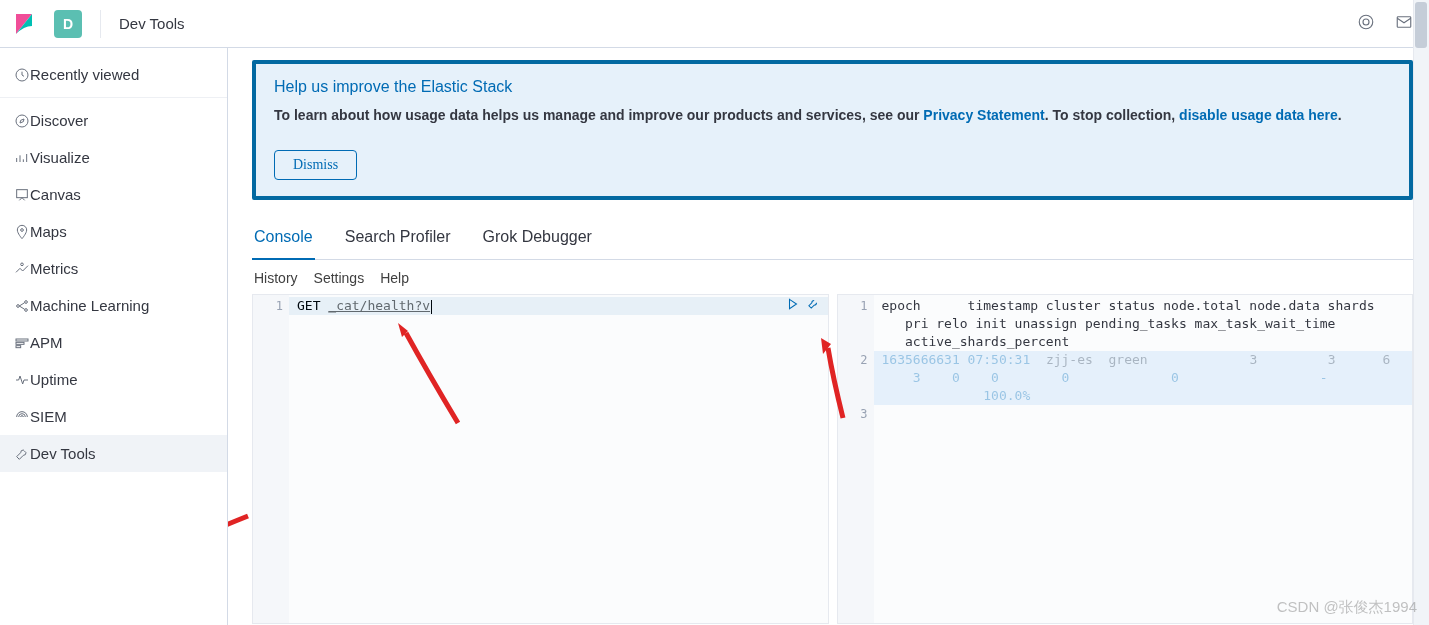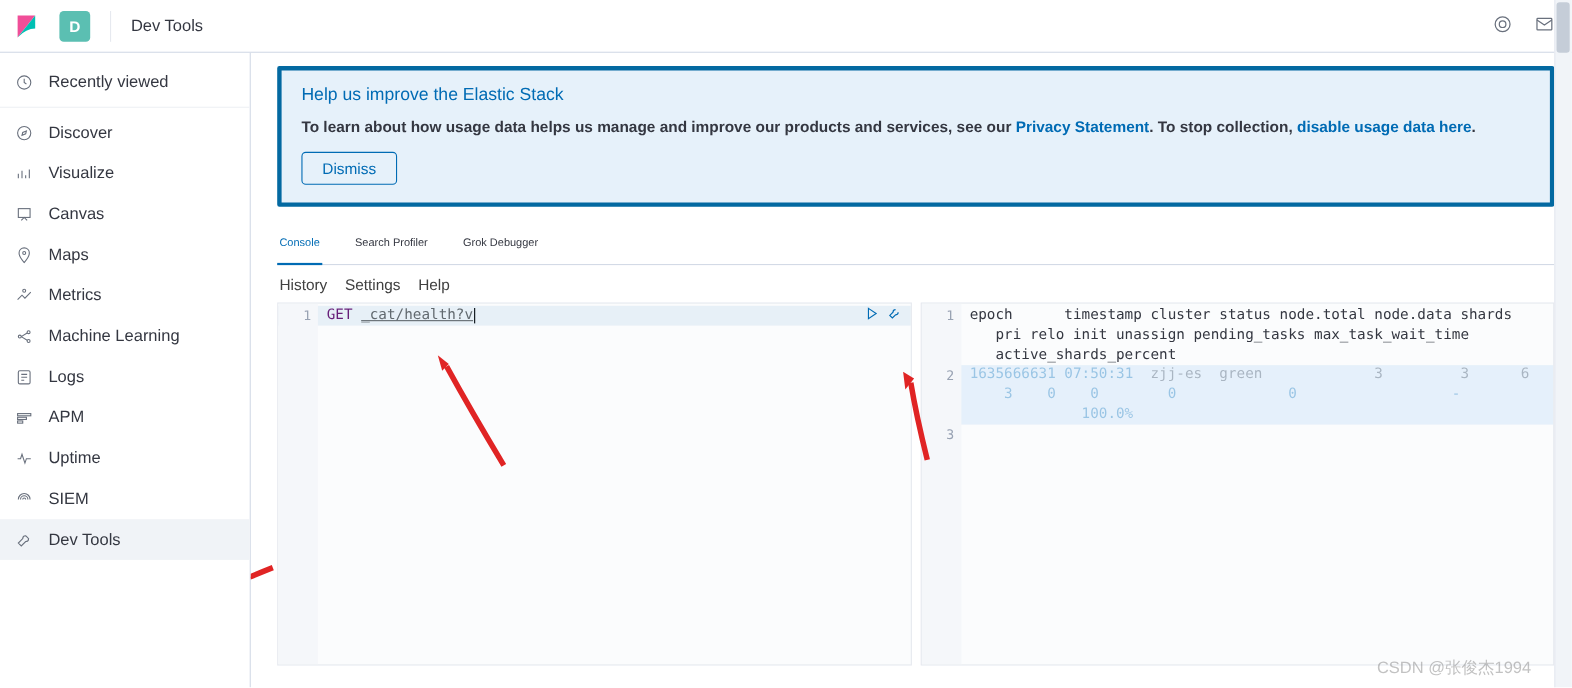--- a/index.html
+++ b/index.html
@@ -11,69 +11,69 @@
 .logo-box { width: 24px; height: 24px; position: relative; }
 .logo-box svg { width: 24px; height: 24px; }
 .space-badge { width: 28px; height: 28px; background: #5bbfb2; color: #fff; border-radius: 4px; display: flex; align-items: center; justify-content: center; font-weight: 600; font-size: 14px; }
 .breadcrumb-title { font-size: 15px; color: #343741; }
 .top-header-right { display: flex; align-items: center; gap: 20px; color: #69707d; padding-right: 4px;}
 .hdr-icon { width: 18px; height: 18px; stroke:#69707d; stroke-width:1.5; fill:none; }
 
 
 .shell { display: flex; height: calc(625px - 48px); }
 .sidebar { width: 228px; border-right: 1px solid #d3dae6; padding-top: 8px; overflow-y:auto;}
-.nav-item { display: flex; align-items: center; gap: 14px; padding: 10px 14px; color: #343741; font-size: 15px; cursor: pointer; }
+.nav-item { display: flex; align-items: center; gap: 0; padding: 10px 14px; color: #343741; font-size: 15px; cursor: pointer; }
 .nav-item.selected { background: #f0f3f7; }
 .nav-icon { width: 16px; height: 16px; color:#69707d; flex-shrink:0; stroke:#69707d; stroke-width:1.5; fill:none;}
 .nav-sep { height:1px; background:#eef0f4; margin:4px 0;}
 
 .main { flex: 1; padding: 12px 16px 0 24px; position: relative; overflow:hidden;}
 
 
 .callout { background: #e6f1fa; border: 4px solid #0369a1; border-radius: 2px; padding: 14px 18px 16px; margin-bottom: 18px;}
 .callout-title { color: #006bb4; font-size: 16px; margin-bottom: 8px; }
 .callout-text { color: #343741; font-size: 14px; line-height: 1.6; font-weight: bold; }
 .callout-text a { color: #006bb4; text-decoration: none; }
-.dismiss-btn { margin-top: 12px; border: 1px solid #006bb4; background: transparent; color: #006bb4; padding: 6px 18px; font-size: 14px; border-radius: 4px; cursor: pointer; }
+.dismiss-btn { margin-top: 24px; border: 1px solid #006bb4; background: transparent; color: #006bb4; padding: 6px 18px; font-size: 14px; border-radius: 4px; cursor: pointer; font-family: Liberation Serif, serif; }
 
 
 .tabs { display: flex; gap: 28px; border-bottom: 1px solid #d3dae6; }
-.tab { padding: 10px 2px 12px; font-size: 10px; color: #343741; cursor: pointer; border-bottom: 2px solid transparent; margin-bottom:-1px;}
+.tab { padding: 10px 2px 12px; font-size: 16px; color: #343741; cursor: pointer; border-bottom: 2px solid transparent; margin-bottom:-1px;}
 .tab.active { color: #006bb4; border-bottom-color: #006bb4; }
 
 
 .submenu { display: flex; gap: 16px; padding: 10px 2px 8px; color: #69707d; font-size: 14px;}
 .submenu span { cursor: pointer; color:#404040;}
 
 
 .console { display: flex; gap: 8px; height: 330px; }
 .pane { flex: 1; border: 1px solid #e6e9ef; background: #fbfcfd; font-family: Menlo, Consolas, monospace; font-size: 13px; position: relative; overflow: hidden;}
 .gutter { position: absolute; left: 0; top: 0; bottom: 0; width: 36px; background: #f5f7fa; color: #98a2b3; text-align: right; padding: 2px 6px 0 0; line-height: 18px; font-size:12px;}
 .code-area { margin-left: 36px; padding: 2px 4px 0 8px; line-height: 18px; white-space: pre; color:#343741;}
 .line-hl { position:absolute; left:0; right:0; height:18px; background:rgba(0,107,180,0.08);}
-.method { color: #701a75; }
+.method { color: #000000; }
 .path { color: #6a6a6a; text-decoration: underline; }
 .num-lit { color:#006bb4;}
 .run-icons { position: absolute; top: 2px; right: 8px; display: flex; gap: 6px; color: #006bb4; }
 .run-icons svg { width:14px; height:14px; stroke:#006bb4; stroke-width:1.8; fill:none;}
 .caret { display:inline-block; width:1px; height:14px; background:#000; vertical-align:middle; margin-left:1px;}
 
 
 .out-hl { position:absolute; left:0; right:0; top:56px; height:54px; background:rgba(220,235,250,0.7);}
 
 
 .arrow { position: absolute; pointer-events: none; }
 .arrow svg path { fill: #e02424; }
 
 
 .scroll-strip { position:absolute; right:0; top:0; bottom:0; width:16px; background:#f1f4f8; border-left:1px solid #e6e9ef;}
 .scroll-thumb { position:absolute; right:2px; top:2px; width:12px; height:46px; background:#c5cdd8; border-radius:3px;}
 
 
-.watermark { position:absolute; right:37px; bottom:8px; color:rgba(120,120,120,0.45); font-size:15px; font-family: sans-serif;}
+.watermark { position:absolute; right:12px; bottom:8px; color:rgba(120,120,120,0.45); font-size:15px; font-family: sans-serif;}
 </style>
 </head>
 <body>
 
 <div class="top-header">
   <div class="top-header-left">
     <div class="logo-box">
       <svg viewBox="0 0 24 24">
           <path d="M4 2 L20 2 L4 22 Z" fill="#f04e98"></path>
           <path d="M4 22 L20 2 L20 14 Q12 14 4 22 Z" fill="#00bfb3"></path>
@@ -140,27 +140,20 @@
         <span>Metrics</span>
       </div>
     <div class="nav-item">
         <svg class="nav-icon" viewBox="0 0 24 24">
           <circle cx="6" cy="12" r="2"></circle>
           <circle cx="18" cy="6" r="2"></circle>
           <circle cx="18" cy="18" r="2"></circle>
           <path d="M8 12 L16 7 M8 12 L16 17"></path>
         </svg>
         <span>Machine Learning</span>
-      </div>
-    <div class="nav-item">
-        <svg class="nav-icon" viewBox="0 0 24 24">
-          <rect x="4" y="3" width="16" height="18" rx="2"></rect>
-          <path d="M8 8 H16 M8 12 H16 M8 16 H12"></path>
-        </svg>
-        <span>Logs</span>
       </div>
     <div class="nav-item">
         <svg class="nav-icon" viewBox="0 0 24 24">
           <rect x="3" y="6" width="18" height="3"></rect>
           <rect x="3" y="11" width="12" height="3"></rect>
           <rect x="3" y="16" width="7" height="3"></rect>
         </svg>
         <span>APM</span>
       </div>
     <div class="nav-item">

